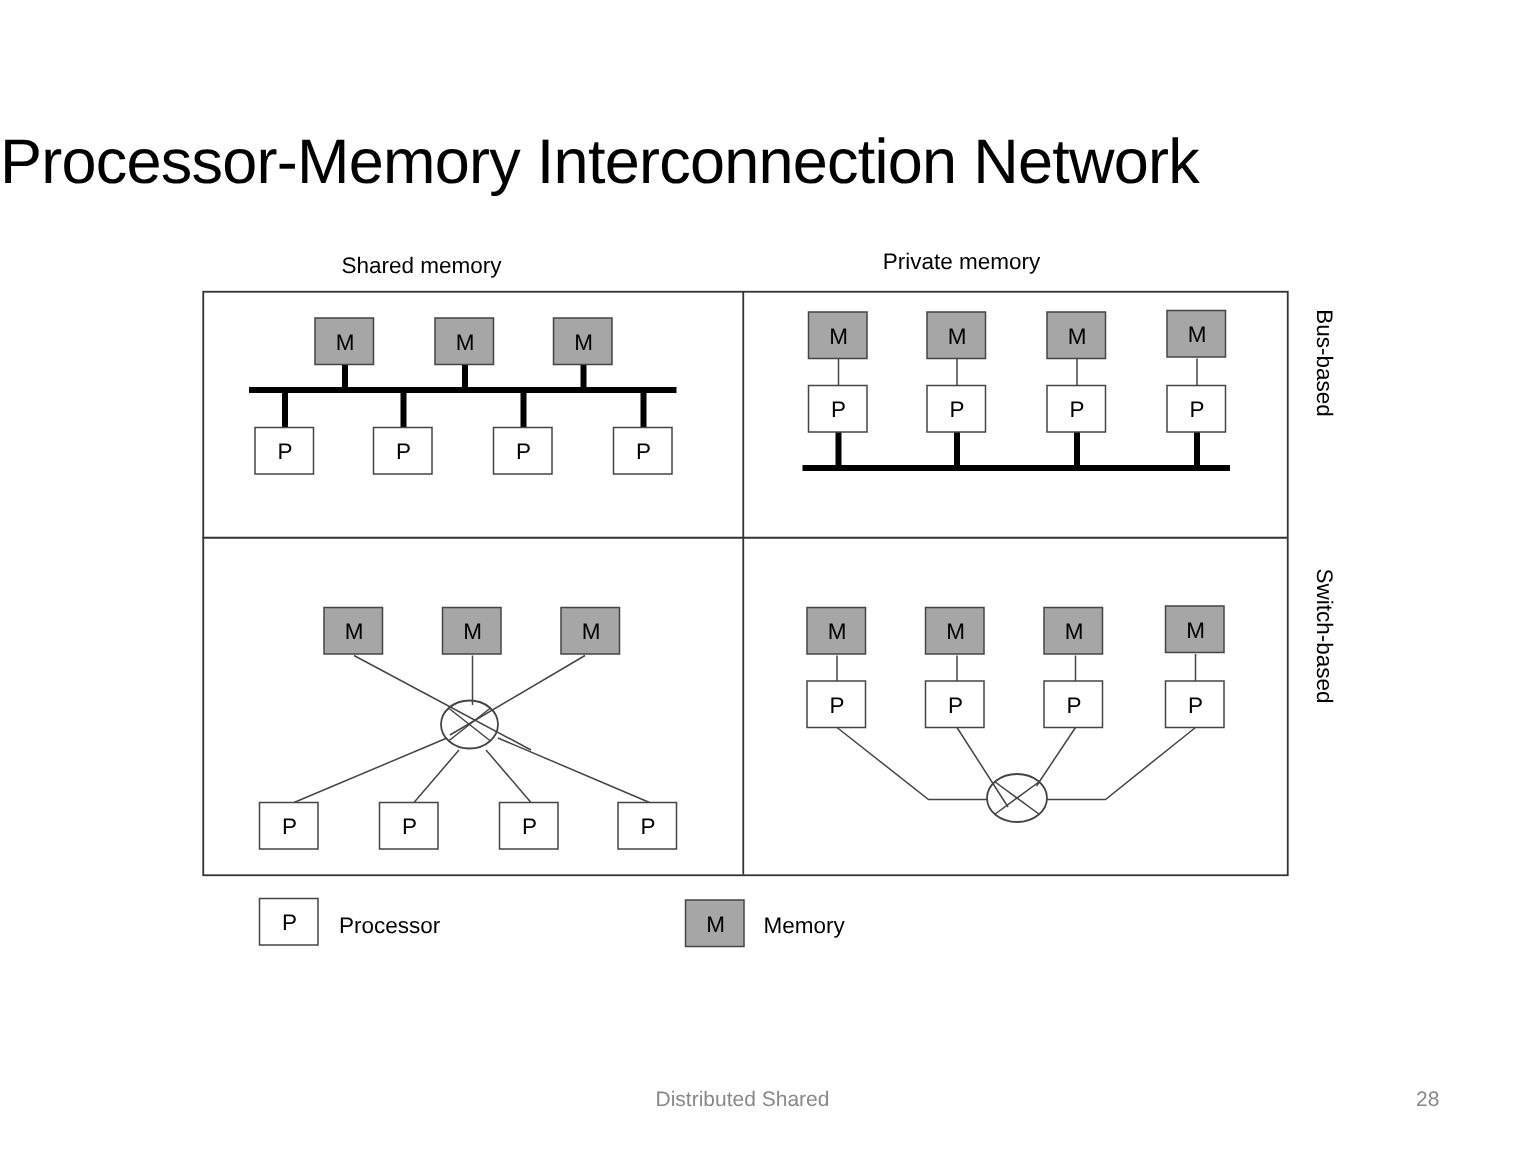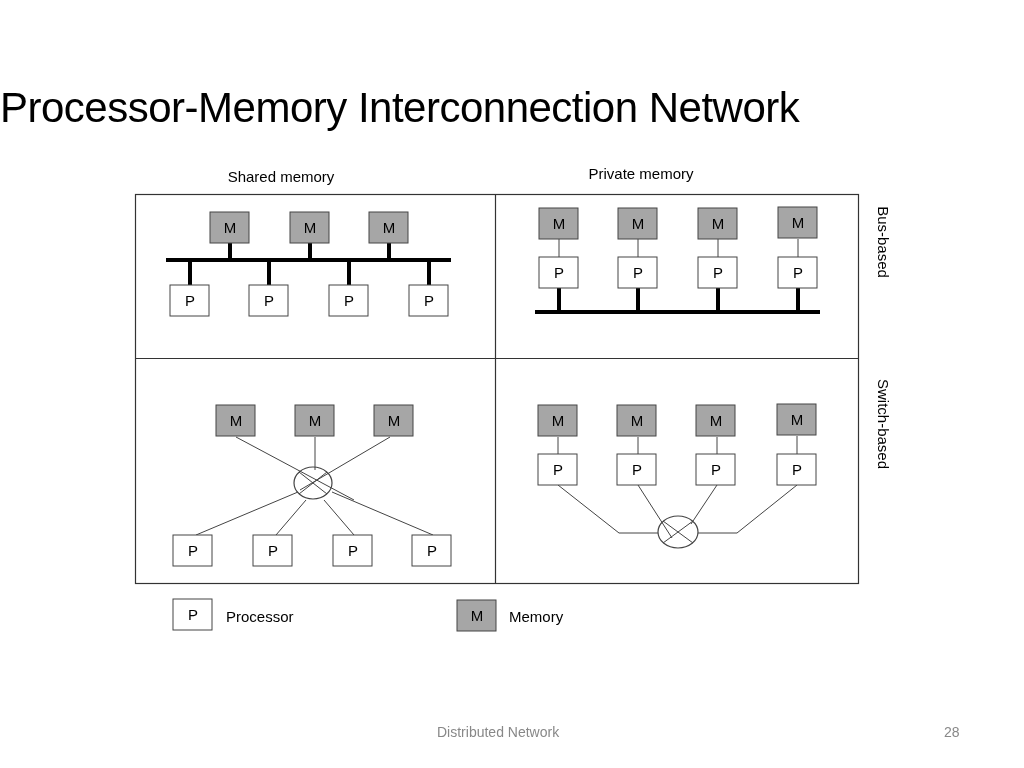--- a/index.html
+++ b/index.html
@@ -209,14 +209,14 @@
       </g>
     <text x="226" y="622" font-size="15" fill="#000">Processor</text>
     <g>
         <rect x="457" y="600" width="39" height="31" fill="#a6a6a6" stroke="#444"></rect>
         <text x="477" y="621" font-size="15" text-anchor="middle">M</text>
       </g>
     <text x="509" y="622" font-size="15" fill="#000">Memory</text>
   </g>
 </svg>
 
-<div class="footer center">Distributed Network</div>
+<div class="footer center">Distributed Shared</div>
 <div class="footer num">28</div>
 
 </body></html>

